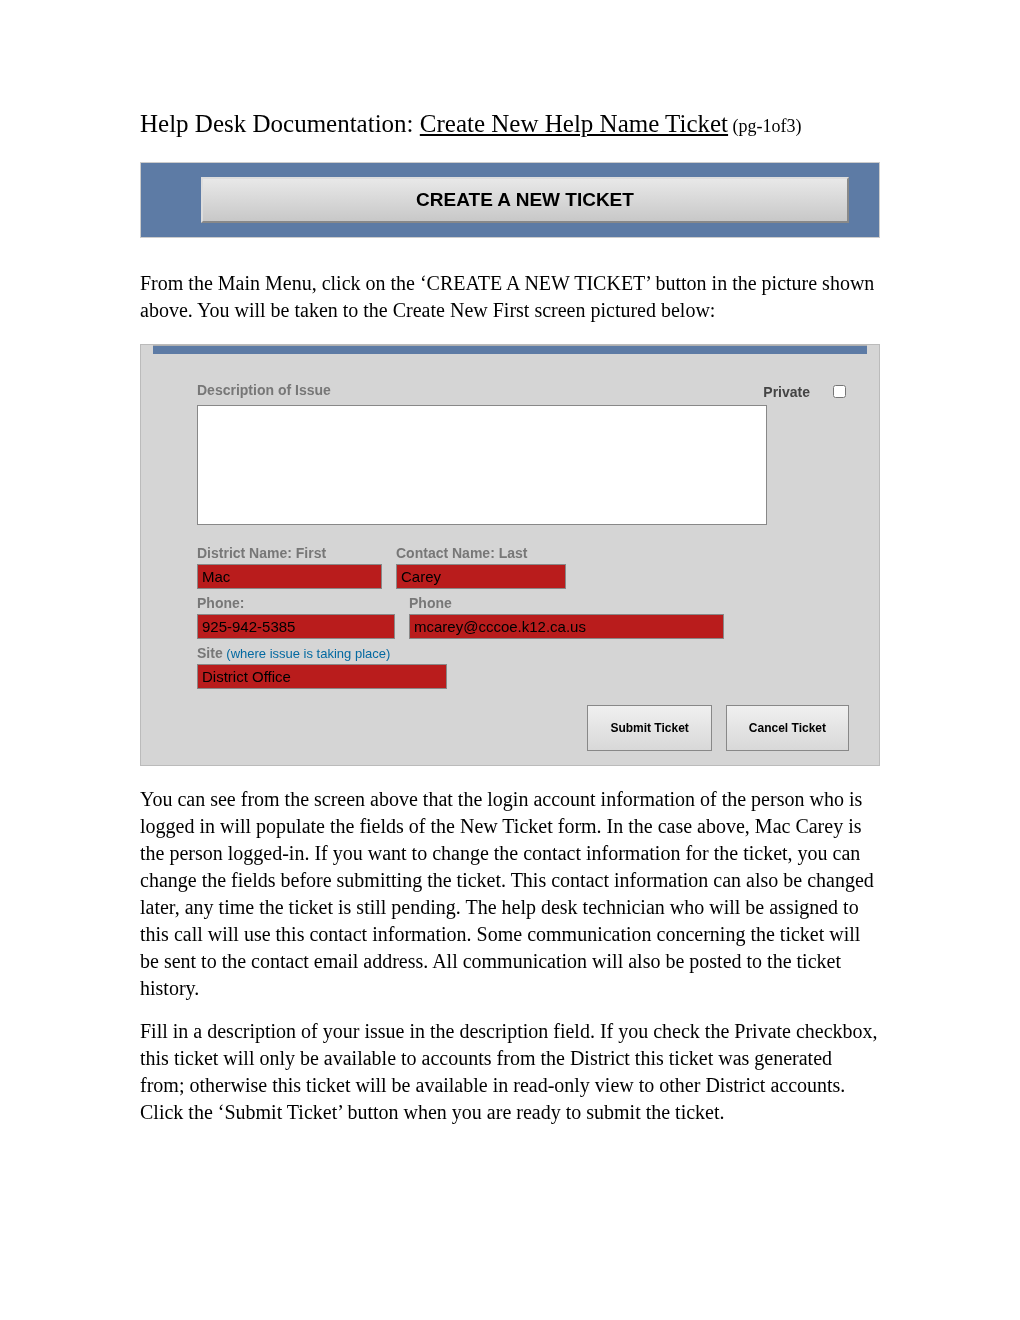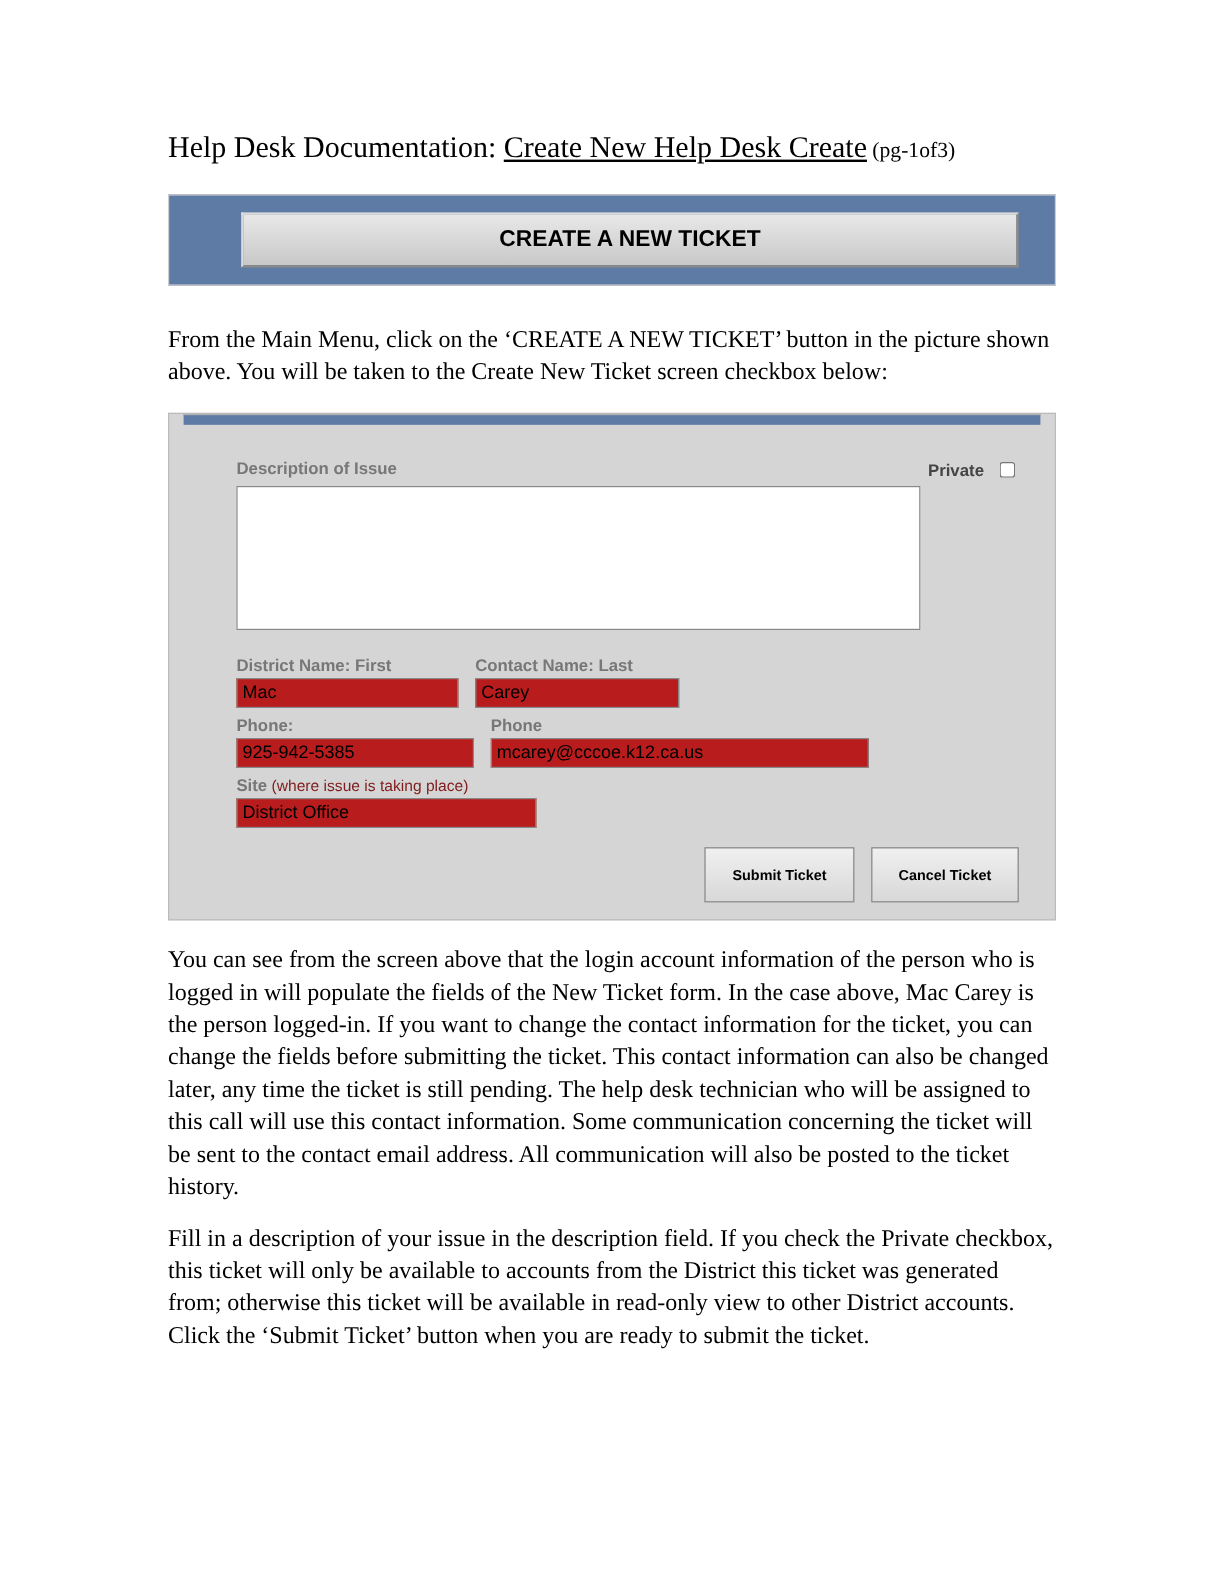--- a/index.html
+++ b/index.html
@@ -81,37 +81,37 @@
   }
   .label {
     font-family: Verdana, Arial, sans-serif;
     font-weight: bold;
     font-size: 14px;
     color: #777;
     margin-bottom: 3px;
   }
   .label .note {
     font-weight: normal;
-    color: #7f1d1d;
+    color: #0369a1;
     font-size: 13px;
   }
   .top-label-row {
     display: flex;
     justify-content: space-between;
     align-items: center;
     margin-bottom: 4px;
   }
   .private-wrap {
     font-family: Verdana, Arial, sans-serif;
     font-weight: bold;
     font-size: 14px;
     color: #444;
     display: flex;
     align-items: center;
-    gap: 9px;
+    gap: 19px;
     justify-content: center;
   }
   .private-wrap input {
     width: 13px;
     height: 13px;
   }
   textarea.desc {
     width: 570px;
     height: 120px;
     resize: none;
@@ -150,28 +150,28 @@
     border: 1px solid #888;
     color: #000;
   }
 </style>
 </head>
 <body>
 
 <div class="page">
 
   <div class="doc-title">
-    <span>Help Desk Documentation:  </span><span class="subtitle">Create New Help Desk Create</span><span class="pg"> (pg-1of3)</span>
+    <span>Help Desk Documentation:  </span><span class="subtitle">Create New Help Name Ticket</span><span class="pg"> (pg-1of3)</span>
   </div>
 
   <div class="banner">
     <button class="banner-button">CREATE A NEW TICKET</button>
   </div>
 
-  <p class="body-text">From the Main Menu, click on the ‘CREATE A NEW TICKET’ button in the picture shown above.  You will be taken to the Create New Ticket screen checkbox below:</p>
+  <p class="body-text">From the Main Menu, click on the ‘CREATE A NEW TICKET’ button in the picture shown above.  You will be taken to the Create New First screen pictured below:</p>
 
   <div class="form-shot">
     <div class="form-hr"></div>
     <div class="form-body">
 
       <div class="top-label-row">
         <span class="label">Description of Issue</span>
         <span class="private-wrap">
           <span>Private</span>
           <input type="checkbox" style="">

